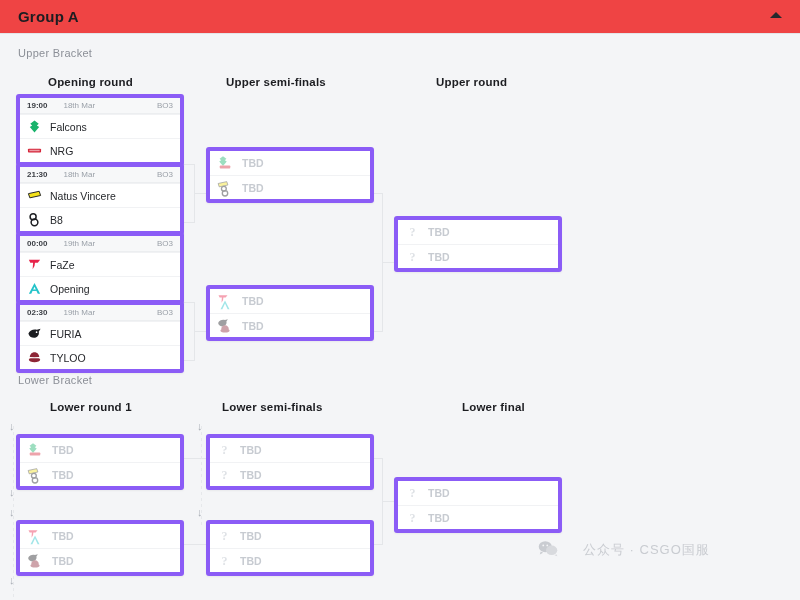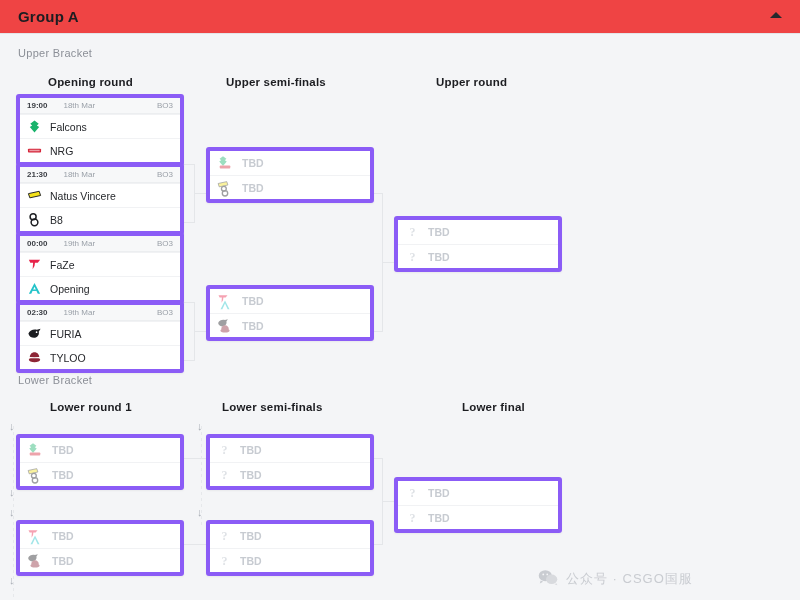--- a/index.html
+++ b/index.html
@@ -466,21 +466,21 @@
       <div class="team-row tbd">
         <span class="logo qmark">?</span>
         <span class="team-name">TBD</span>
       </div>
       <div class="team-row tbd">
         <span class="logo qmark">?</span>
         <span class="team-name">TBD</span>
       </div>
     </div>
 
-    <div class="watermark" style="left:538px; top:535px;">
+    <div class="watermark" style="left:538px; top:506px;gap:17px;">
       <span>
         <svg width="20" height="17" viewBox="0 0 22 18">
           <ellipse cx="8" cy="7" rx="7.2" ry="6" fill="#c9ccd1"></ellipse>
           <path d="M3 12.2 L2 15.6 L5.6 13.8 Z" fill="#c9ccd1"></path>
           <ellipse cx="15" cy="11" rx="6.2" ry="5.2" fill="#d8dade"></ellipse>
           <path d="M20.2 15.2 L21.3 17.6 L18.2 16.4 Z" fill="#d8dade"></path>
           <circle cx="5.8" cy="5.6" r="1" fill="#f4f5f7"></circle>
           <circle cx="10.2" cy="5.6" r="1" fill="#f4f5f7"></circle>
         </svg>
       </span>

